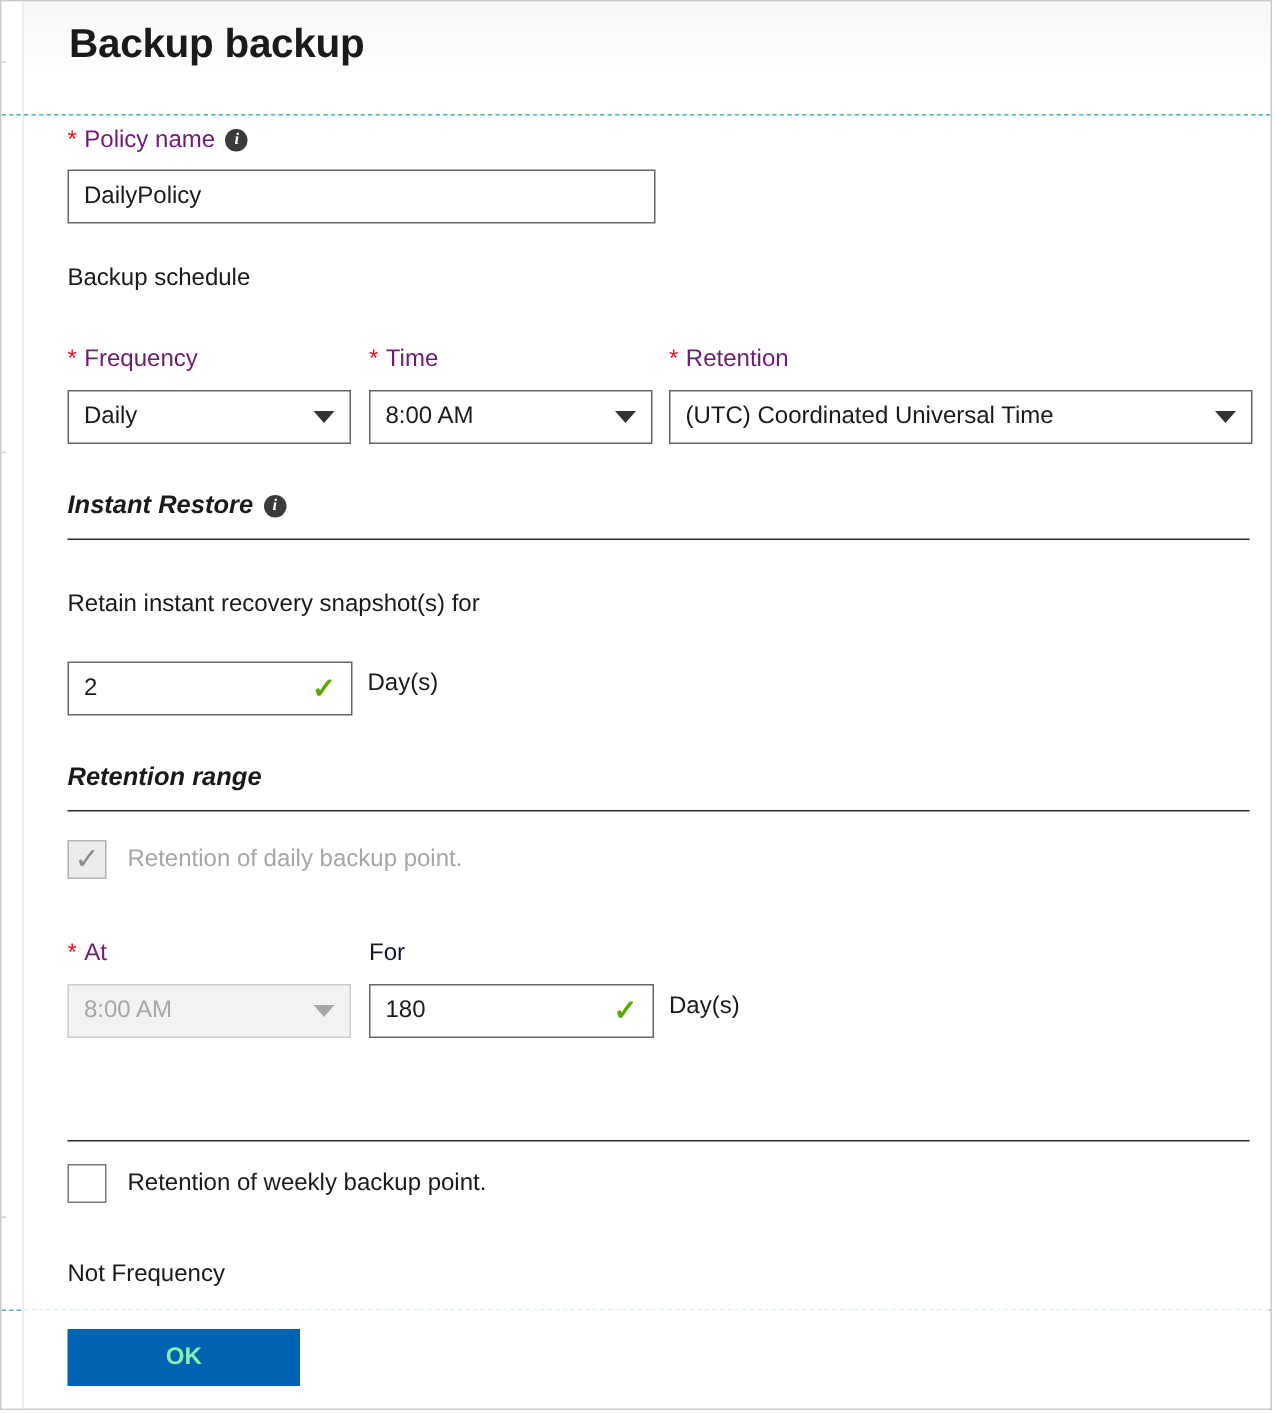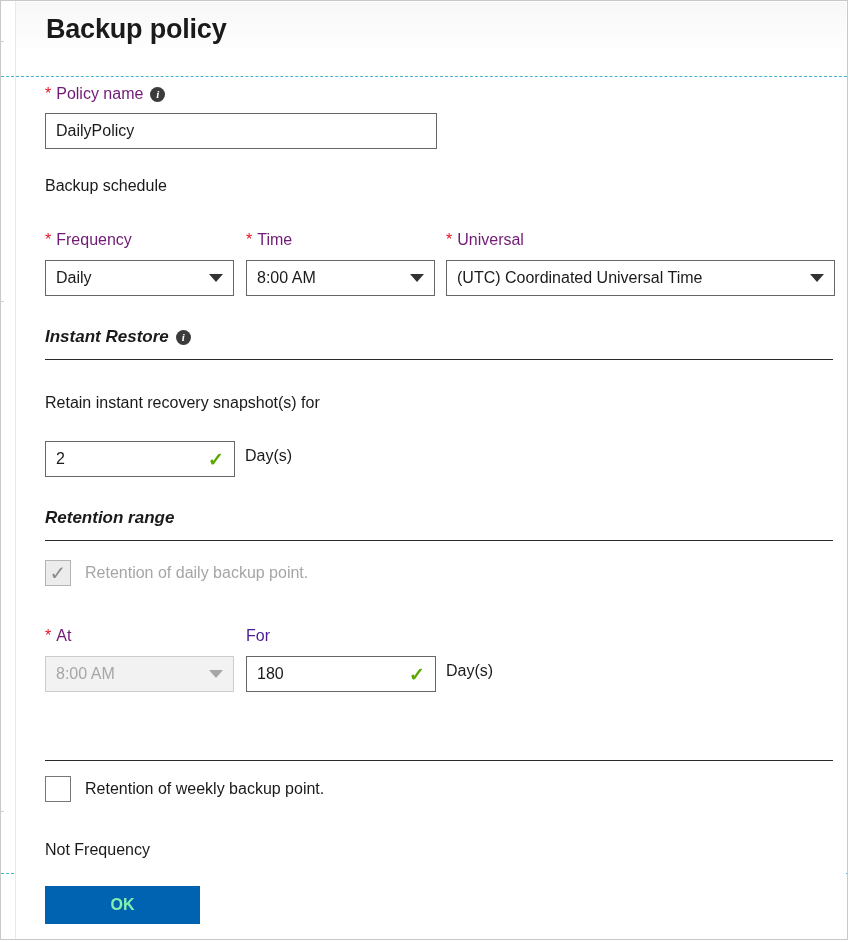--- a/index.html
+++ b/index.html
@@ -75,21 +75,21 @@
     margin-right: 5px;
     line-height: 1;
   }
   .field-label {
     font-size: 16px;
     color: #701a75;
     display: inline-flex;
     align-items: center;
   }
   .field-label.dark {
-    color: #4c1d95;
+    color: #0f172a;
   }
   .info-icon {
     display: inline-block;
     width: 15px;
     height: 15px;
     border-radius: 50%;
     background: #3b3b3b;
     color: #ffffff;
     font-size: 11px;
     font-weight: bold;
@@ -234,21 +234,21 @@
 
 <div class="panel">
 
   <div class="left-rail">
     <div class="rail-tick" style="top:40px;height:1px;"></div>
     <div class="rail-tick" style="top:300px;height:1px;"></div>
     <div class="rail-tick" style="top:810px;height:1px;"></div>
   </div>
 
   <div class="header">
-    <div class="title">Backup policy</div>
+    <div class="title">Backup backup</div>
   </div>
   <div class="divider-dashed" style="top:75px;left:0;right:0;"></div>
 
   <div class="content">
 
     <div class="row" style="left:29px; top:9px;">
       <span class="req">*</span><span class="field-label">Policy name</span><span class="info-icon">i</span>
     </div>
     <div class="textbox" style="position:absolute; left:29px; top:37px; width:392px;">
       <span class="val">DailyPolicy</span>
@@ -266,21 +266,21 @@
 
     <div class="row" style="left:230px; top:155px;">
       <span class="req">*</span><span class="field-label">Time</span>
     </div>
     <div class="select" style="position:absolute; left:230px; top:184px; width:189px;">
       <span class="val">8:00 AM</span>
       <span class="chev"></span>
     </div>
 
     <div class="row" style="left:430px; top:155px;">
-      <span class="req">*</span><span class="field-label">Universal</span>
+      <span class="req">*</span><span class="field-label">Retention</span>
     </div>
     <div class="select" style="position:absolute; left:430px; top:184px; width:389px;">
       <span class="val">(UTC) Coordinated Universal Time</span>
       <span class="chev"></span>
     </div>
 
     <div class="row" style="left:29px; top:251px;">
       <span class="section-title">Instant Restore</span><span class="info-icon">i</span>
     </div>
     <div class="hr-dark" style="left:29px; right:13px; top:283px;"></div>

